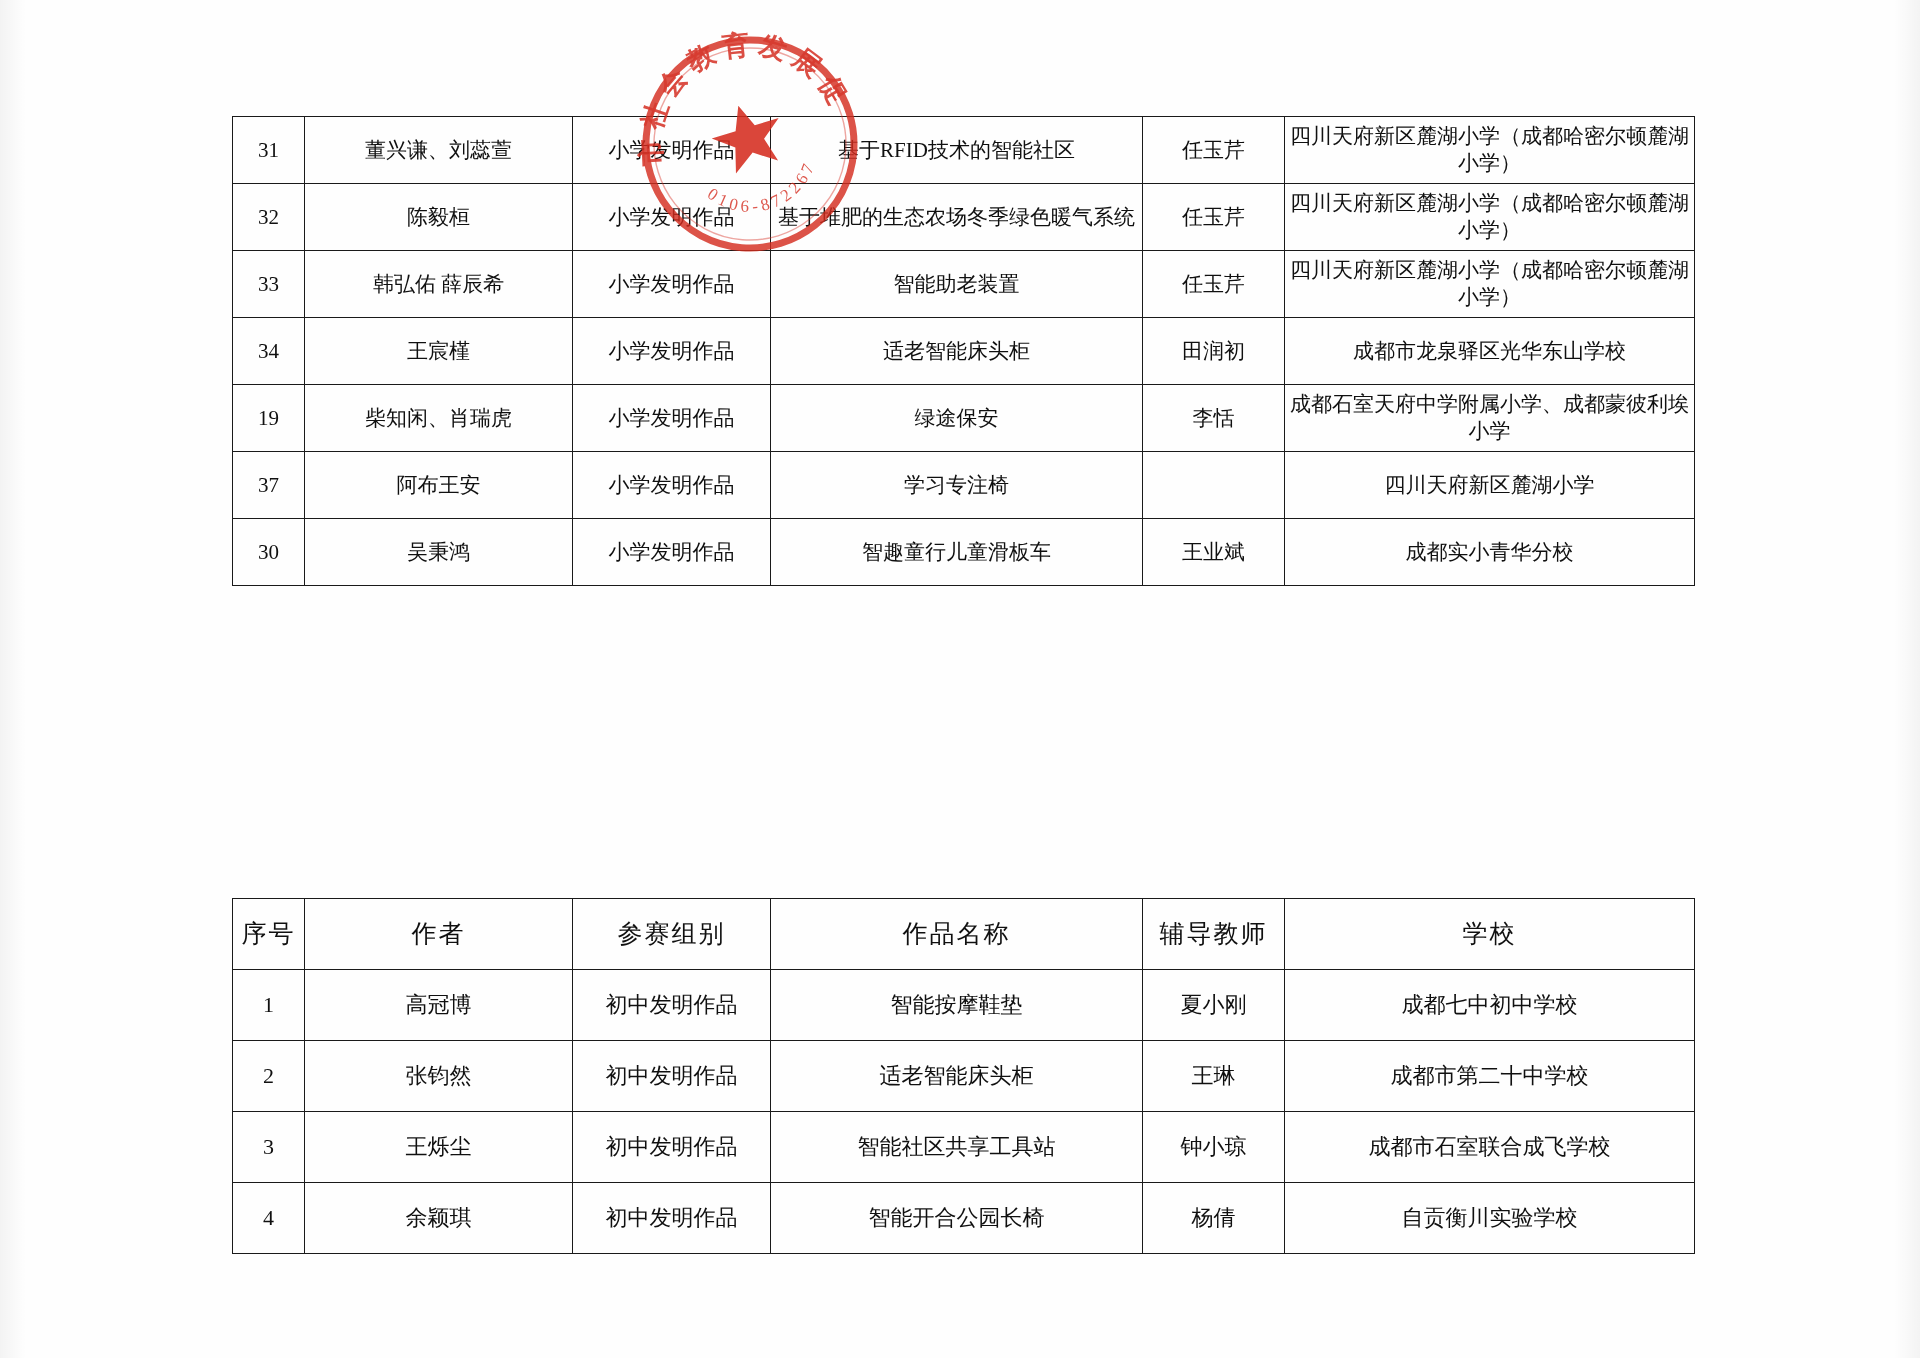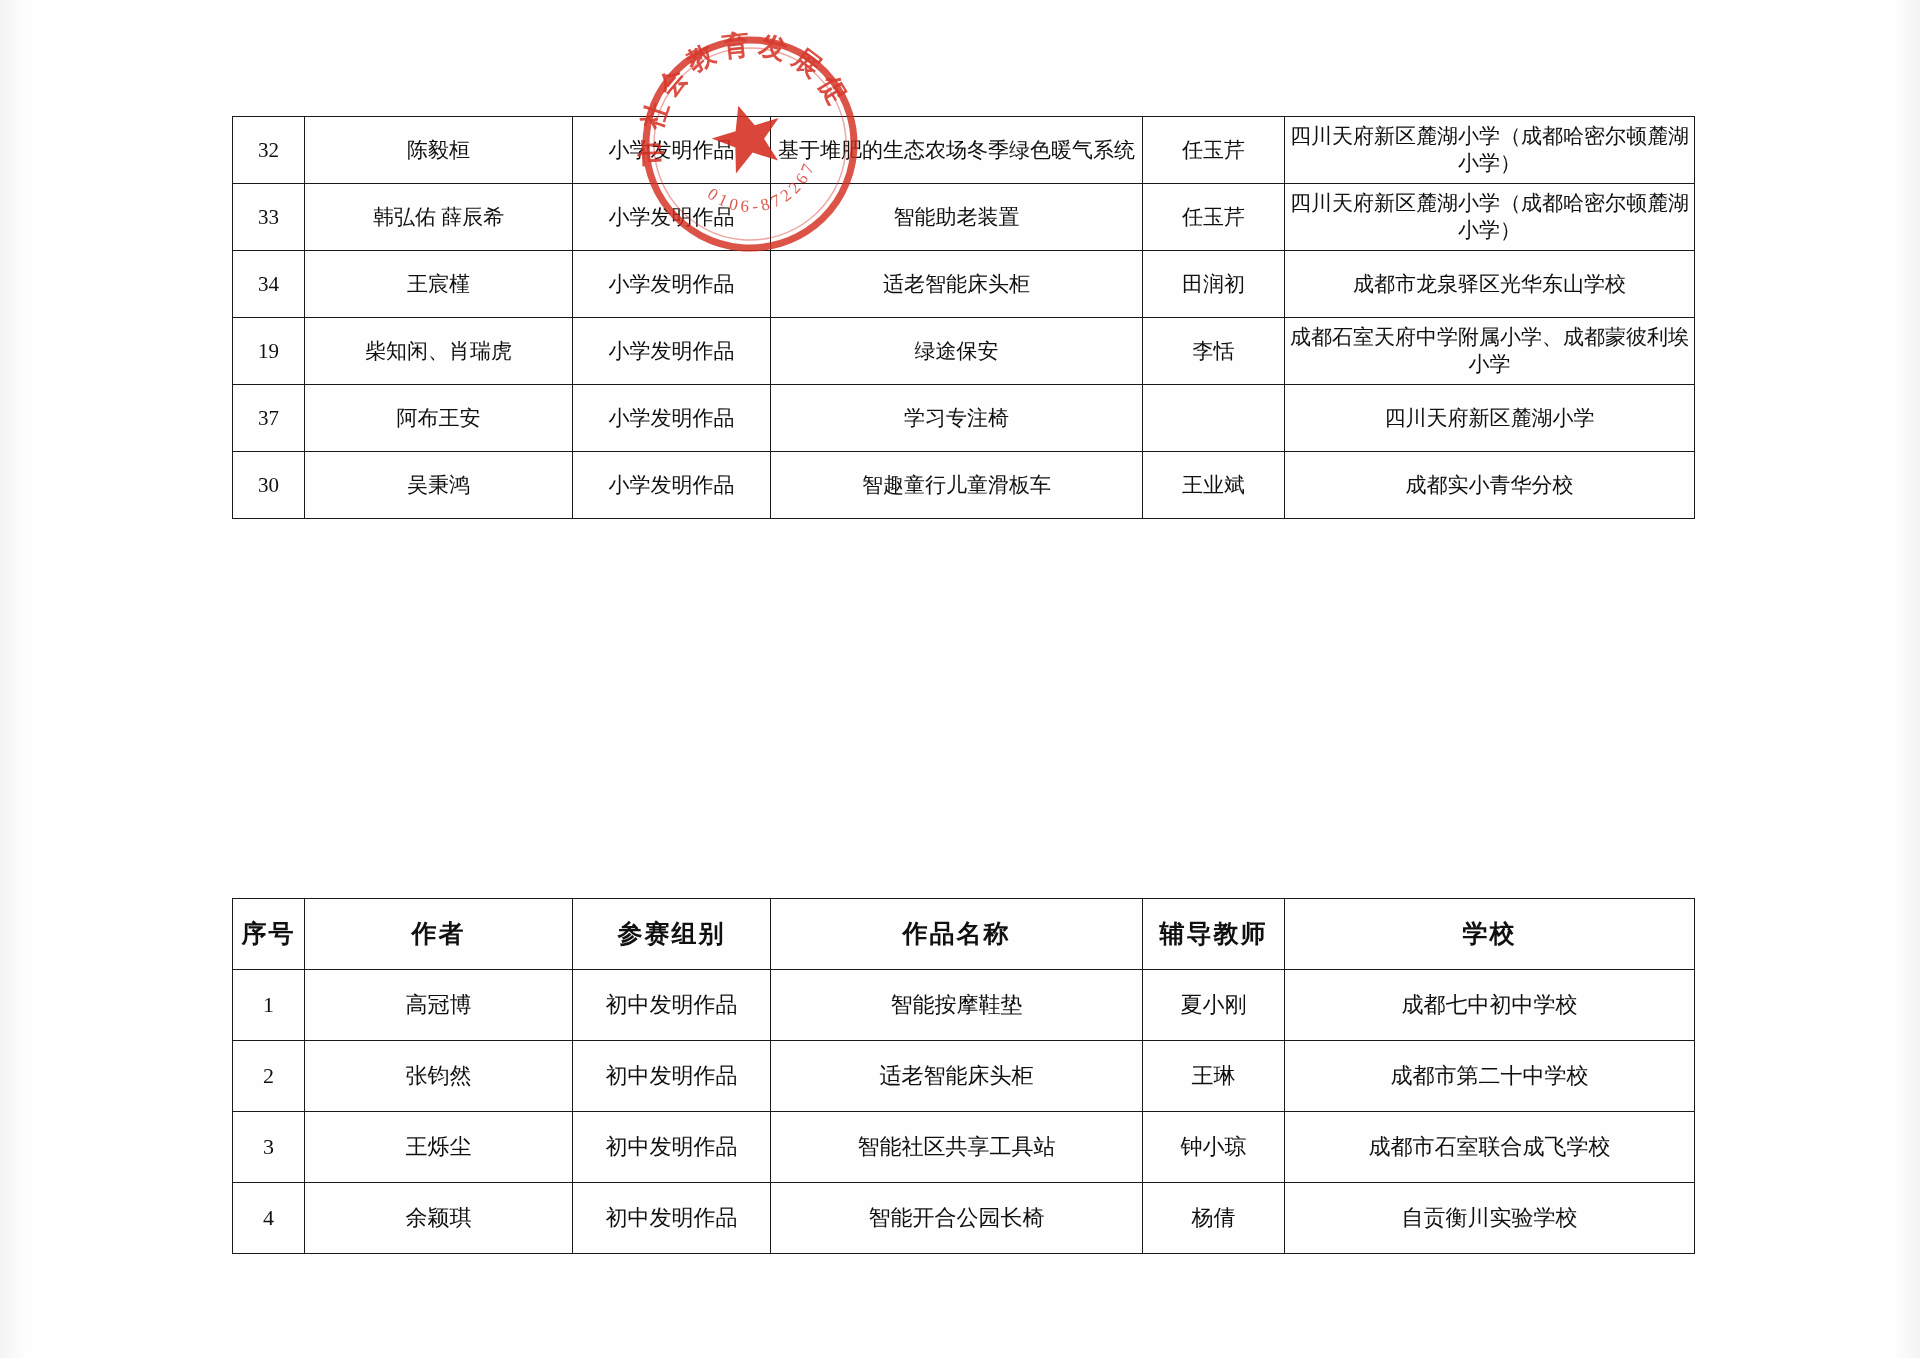--- a/index.html
+++ b/index.html
@@ -54,21 +54,21 @@
     position: absolute;
     left: 232px;
     top: 898px;
     width: 1462px;
   }
   #table-bottom td, #table-bottom th {
     height: 66px;
     font-size: 22px;
   }
   #table-bottom thead th {
-    font-weight: bold;
+    font-weight: normal;
     font-size: 25px;
     letter-spacing: 2px;
   }
 
   
   col.c-idx    { width: 72px; }
   col.c-author { width: 268px; }
   col.c-group  { width: 198px; }
   col.c-title  { width: 372px; }
   col.c-teach  { width: 142px; }
@@ -111,20 +111,28 @@
   <table id="table-top">
     <colgroup>
       <col class="c-idx">
         <col class="c-author">
         <col class="c-group">
       <col class="c-title">
         <col class="c-teach">
         <col class="c-school">
     </colgroup>
     <tbody>
+      <tr>
+        <td class="cell-idx">31</td>
+        <td>董兴谦、刘蕊萱</td>
+        <td>小学发明作品</td>
+        <td>基于RFID技术的智能社区</td>
+        <td>任玉芹</td>
+        <td>四川天府新区麓湖小学（成都哈密尔顿麓湖小学）</td>
+      </tr>
       <tr>
         <td class="cell-idx">32</td>
         <td>陈毅桓</td>
         <td>小学发明作品</td>
         <td>基于堆肥的生态农场冬季绿色暖气系统</td>
         <td>任玉芹</td>
         <td>四川天府新区麓湖小学（成都哈密尔顿麓湖小学）</td>
       </tr>
       <tr>
         <td class="cell-idx">33</td>

